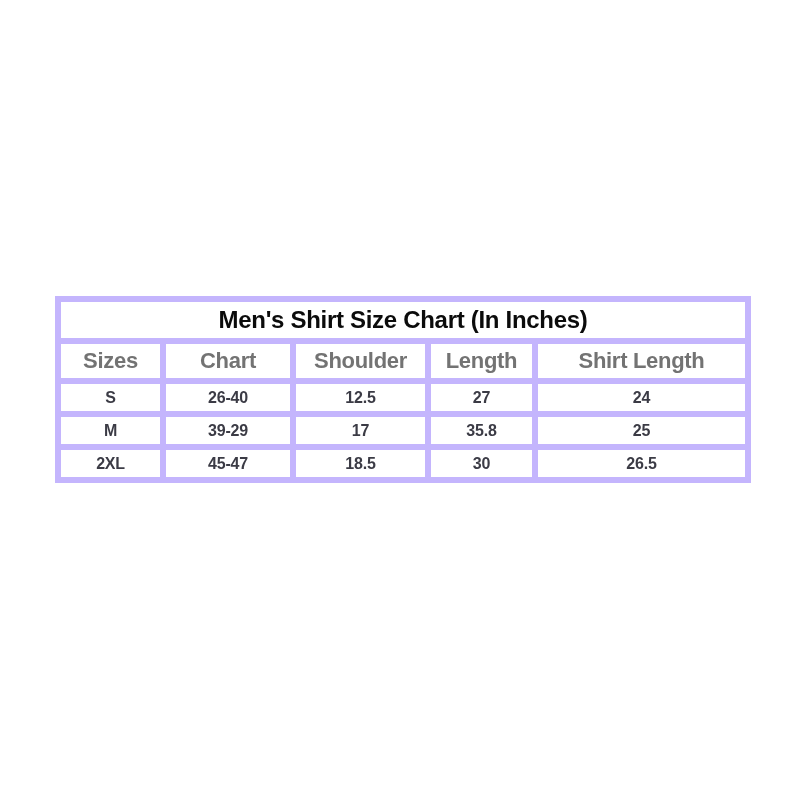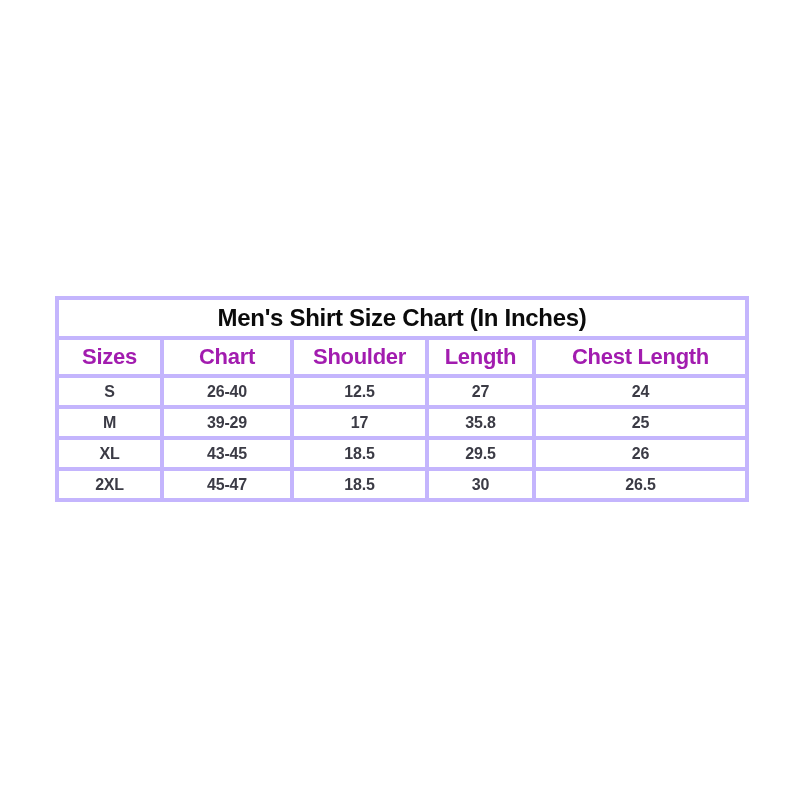--- a/index.html
+++ b/index.html
@@ -19,40 +19,40 @@
     position: absolute;
     left: 55px;
     top: 296px;
     width: 690px;
     border-collapse: collapse;
     table-layout: fixed;
     background: #ffffff;
   }
   table.size-chart th,
   table.size-chart td {
-    border: 4px solid #c4b5fd;
+    border: 6px solid #c4b5fd;
     text-align: center;
     vertical-align: middle;
     padding: 0;
     overflow: hidden;
     white-space: nowrap;
     margin-top: 38px;
   }
   th.title-cell {
     height: 36px;
     font-size: 24px;
     font-weight: bold;
     color: #0b0b0b;
     letter-spacing: -0.3px;
   }
   th.header-cell {
     height: 34px;
     font-size: 22px;
     font-weight: bold;
-    color: #a21caf;
+    color: #737373;
     letter-spacing: -0.3px;
   }
   td.data-cell {
     height: 27px;
     font-size: 16px;
     font-weight: bold;
     color: #3b3b45;
     letter-spacing: -0.2px;
   }
 </style>
@@ -70,46 +70,39 @@
     </colgroup>
     <thead>
       <tr>
         <th class="title-cell" colspan="5">Men's Shirt Size Chart (In Inches)</th>
       </tr>
       <tr>
         <th class="header-cell">Sizes</th>
         <th class="header-cell">Chart</th>
         <th class="header-cell">Shoulder</th>
         <th class="header-cell">Length</th>
-        <th class="header-cell">Chest Length</th>
+        <th class="header-cell">Shirt Length</th>
       </tr>
     </thead>
     <tbody>
       <tr>
         <td class="data-cell">S</td>
         <td class="data-cell">26-40</td>
         <td class="data-cell">12.5</td>
         <td class="data-cell">27</td>
         <td class="data-cell">24</td>
       </tr>
       <tr>
         <td class="data-cell">M</td>
         <td class="data-cell">39-29</td>
         <td class="data-cell">17</td>
         <td class="data-cell">35.8</td>
         <td class="data-cell">25</td>
       </tr>
       <tr>
-        <td class="data-cell">XL</td>
-        <td class="data-cell">43-45</td>
-        <td class="data-cell">18.5</td>
-        <td class="data-cell">29.5</td>
-        <td class="data-cell">26</td>
-      </tr>
-      <tr>
         <td class="data-cell">2XL</td>
         <td class="data-cell">45-47</td>
         <td class="data-cell">18.5</td>
         <td class="data-cell">30</td>
         <td class="data-cell">26.5</td>
       </tr>
     </tbody>
   </table>
 </div>
 

